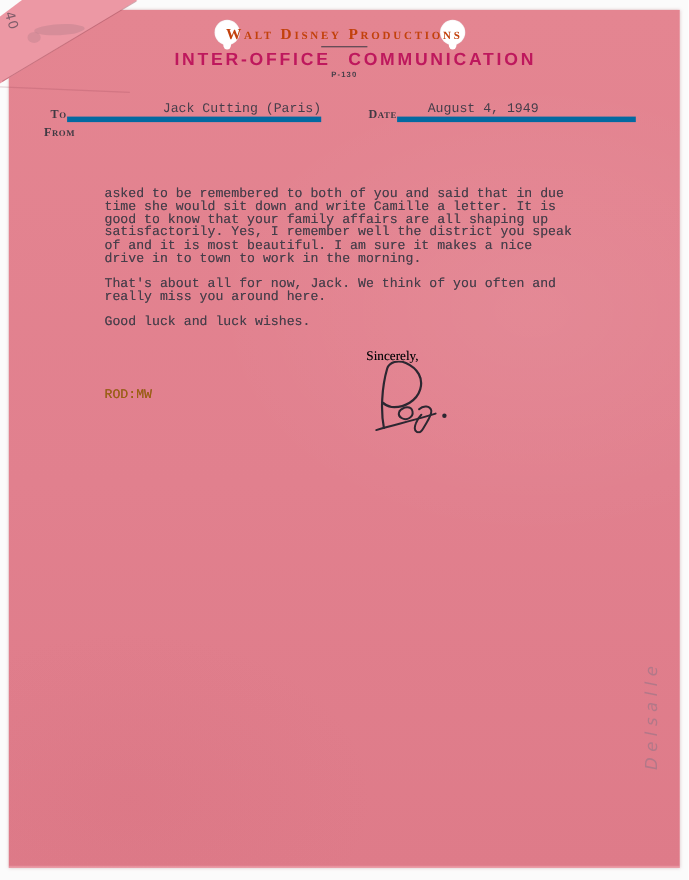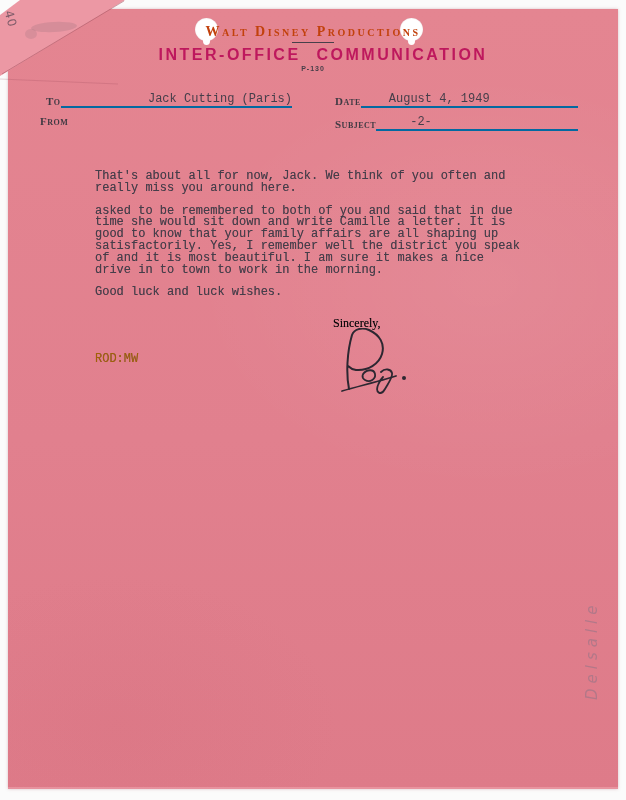--- a/index.html
+++ b/index.html
@@ -52,21 +52,21 @@
     font-family:"Liberation Sans",sans-serif;font-weight:bold;
     font-size:7px;letter-spacing:1px;color:#453e48;margin-top:1px;
   }
   
   .field{position:absolute;display:flex;align-items:flex-end;color:#403a43;}
   .field .lbl{
     font-family:"Liberation Serif",serif;font-variant:small-caps;font-weight:600;
     font-size:11px;letter-spacing:.5px;padding-bottom:1px;flex:0 0 auto;
   }
   .field .line{
-    flex:1 1 auto;border-bottom:2px solid #0369a1;
+    flex:1 1 auto;border-bottom:5px solid #0369a1;
     font-family:"Liberation Mono","DejaVu Sans Mono",monospace;
     font-size:12px;color:#453e4a;white-space:nowrap;padding-bottom:0px;
   }
   .f-to{left:46px;top:92px;width:246px;text-align:right;}
   .f-from{left:40px;top:115px;width:246px;}
   .f-date{left:335px;top:92px;width:243px;}
   .f-subject{left:335px;top:115px;width:243px;}
   .f-to .line span{padding-left:36px;}
   .f-from .line span{padding-left:24px;}
   .f-date .line span{padding-left:28px;}
@@ -124,34 +124,30 @@
     <span class="lbl">To</span>
     <span class="line"><span>Jack Cutting (Paris)</span></span>
   </div>
   <div class="field f-date">
     <span class="lbl">Date</span>
     <span class="line"><span>August 4, 1949</span></span>
   </div>
   <div class="field f-from">
     <span class="lbl">From</span>
   </div>
-  <div class="field f-subject">
-    <span class="lbl">Subject</span>
-    <span class="line"><span>-2-</span></span>
-  </div>
 
   <div class="memo-body">
-    <p class="para">That's about all for now, Jack.  We think of you often and
-really miss you around here.</p>
     <p class="para">asked to be remembered to both of you and said that in due
 time she would sit down and write Camille a letter.  It is
 good to know that your family affairs are all shaping up
 satisfactorily.  Yes, I remember well the district you speak
 of and it is most beautiful.  I am sure it makes a nice
 drive in to town to work in the morning.</p>
+    <p class="para">That's about all for now, Jack.  We think of you often and
+really miss you around here.</p>
     <p class="para">Good luck and luck wishes.</p>
   </div>
 
   <div class="closing">Sincerely,</div>
 
   <svg class="signature" width="80" height="66" viewBox="0 0 80 66" fill="none" stroke="#2c2731" stroke-width="2" stroke-linecap="round">
     <path d="M15,61 C12,46 13,24 18,7 C20,1 28,-1 35,2 C46,7 51,16 48,26 C45,36 34,43 22,42 C19,41.5 16,40 14,38"></path>
     <path d="M8,63 C22,59 38,55 52,51 L62,48" stroke-width="1.8"></path>
     <path d="M29,46 C33,41 40,41 41,46 C42,51 36,55 31,52 C27,49.5 28,45 33,43" stroke-width="1.8"></path>
     <path d="M47,44 C51,40 57,41 58,45 C59,49 55,54 51,61 C47,68 41,65 44,57 C45,54 47,51 49,49" stroke-width="1.8"></path>

